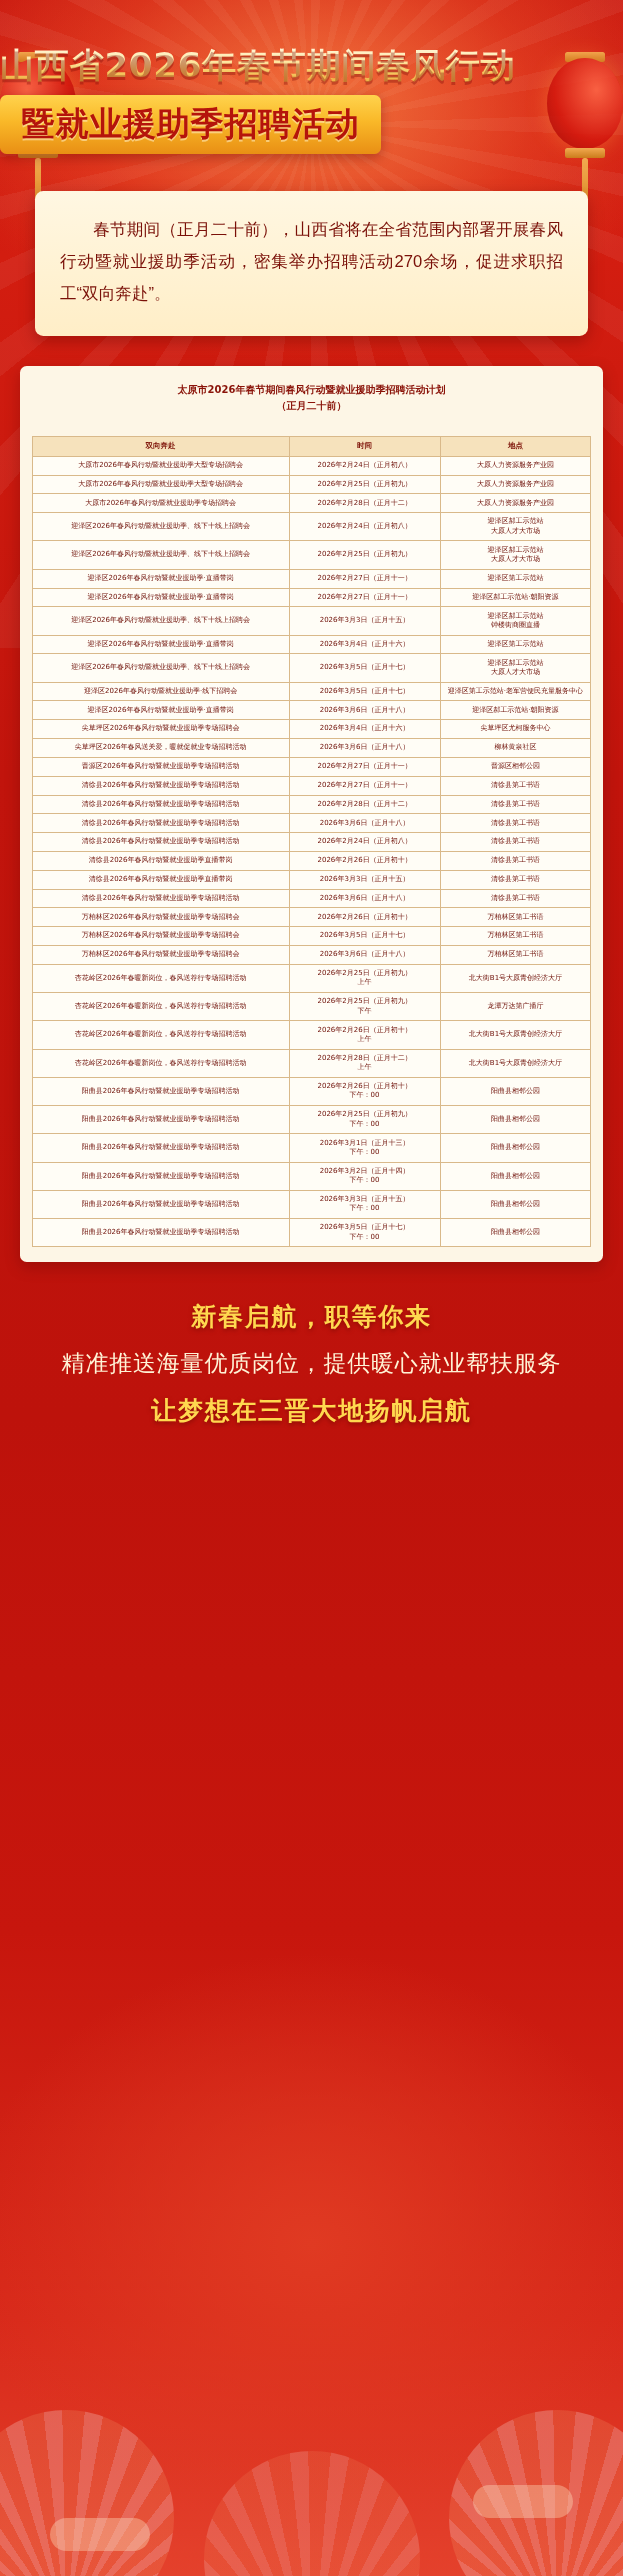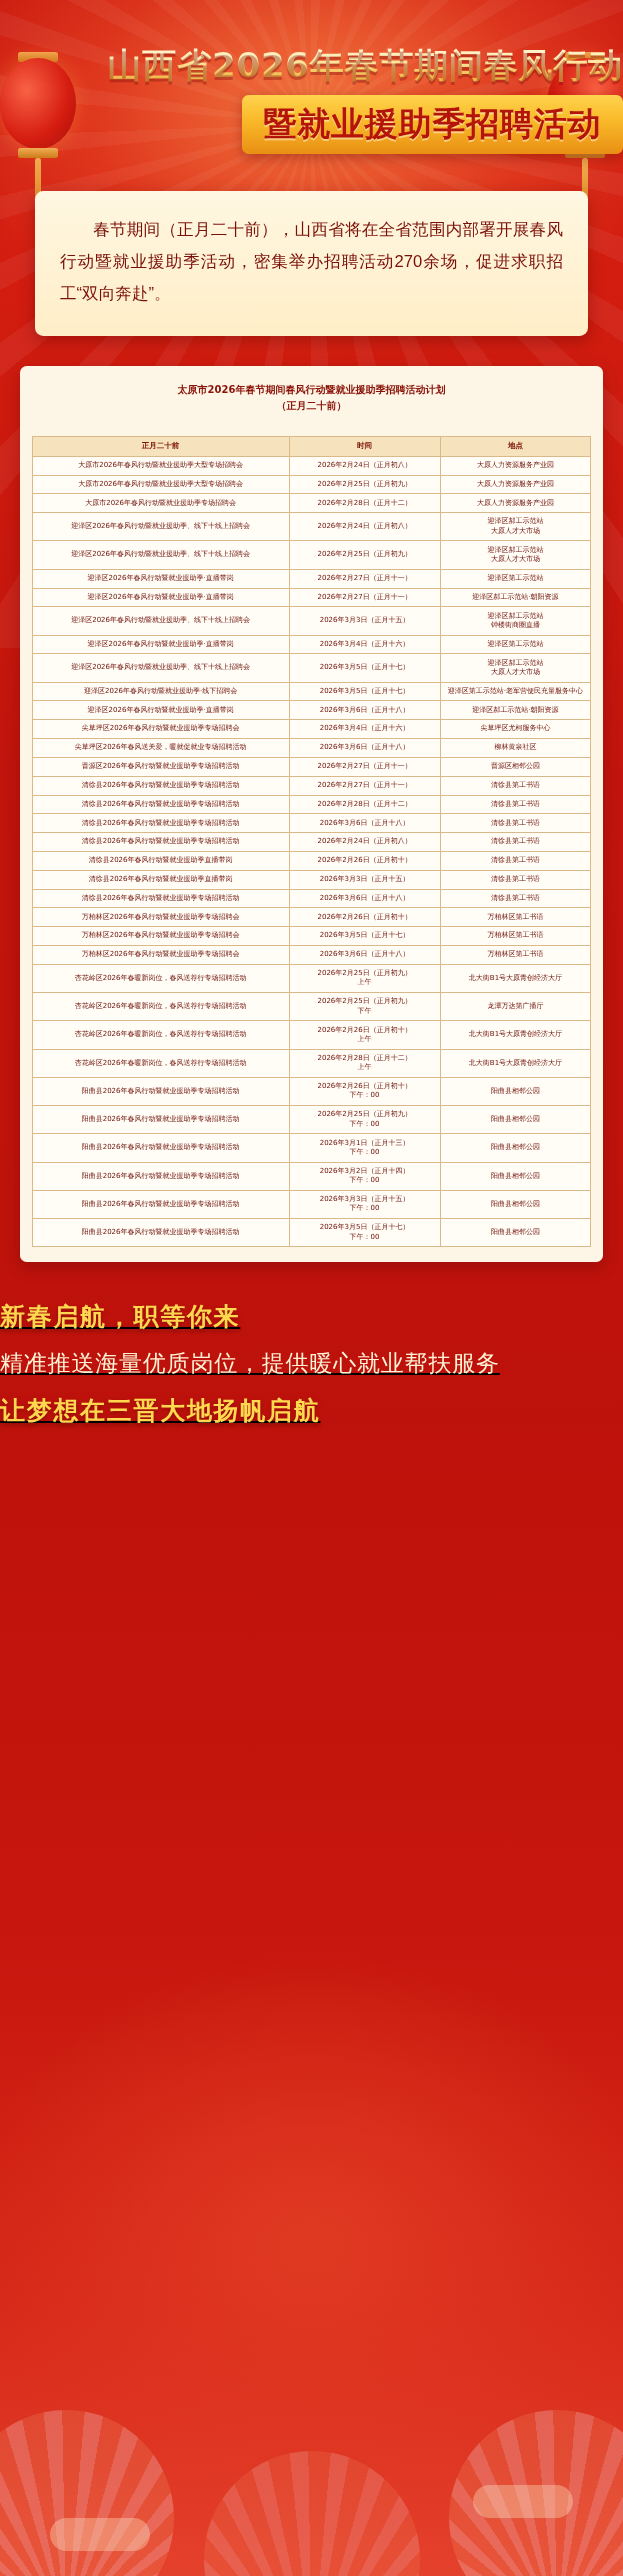--- a/index.html
+++ b/index.html
@@ -66,21 +66,21 @@
     position: absolute; left: 60px; top: 133px;
     width: 5.8px; height: 46px;
     background: linear-gradient(180deg,#f7c05a,#e0a12d);
     border-radius: 2.5px;
   }
 
   
   .title-block {
     position: relative;
     padding-top: 43px;
-    text-align: right;
+    text-align: left;
   }
   .title-line1 {
     font-family: "DejaVu Sans", "Liberation Sans", sans-serif;
     font-size: 34px;
     font-weight: bold;
     letter-spacing: 0.8px;
     background: linear-gradient(180deg, #fff9e6 0%, #ffe9a8 38%, #f6c863 62%, #e8a22e 100%);
     -webkit-background-clip: text;
     background-clip: text;
     color: transparent;
@@ -171,22 +171,22 @@
   table.plan col.c1 { width: 46%; }
   table.plan col.c2 { width: 27%; }
   table.plan col.c3 { width: 27%; }
   table.plan td.date { white-space: pre-line; }
   table.plan td.place { white-space: pre-line; }
 
   
   .footer {
     position: relative;
     margin-top: 38px;
+    text-align: center;
     padding-bottom: 33px;
-    text-decoration: underline;
   }
   .slogan1 {
     font-family: "DejaVu Sans", "Liberation Sans", sans-serif;
     font-size: 25px;
     font-weight: bold;
     color: #ffd84f;
     letter-spacing: 1.7px;
     text-shadow: 0 1.7px 4.2px rgba(110,8,3,0.6);
   }
   .slogan2 {
@@ -273,21 +273,21 @@
       <div>（正月二十前）</div>
     </div>
     <table class="plan">
       <colgroup>
           <col class="c1">
           <col class="c2">
           <col class="c3">
         </colgroup>
       <thead>
         <tr>
-          <th>正月二十前</th>
+          <th>双向奔赴</th>
           <th>时间</th>
           <th>地点</th>
         </tr>
       </thead>
       <tbody>
           <tr>
             <td>大原市2026年春风行动暨就业援助季大型专场招聘会</td>
             <td class="date">2026年2月24日（正月初八）</td>
             <td class="place">大原人力资源服务产业园</td>
           </tr>

